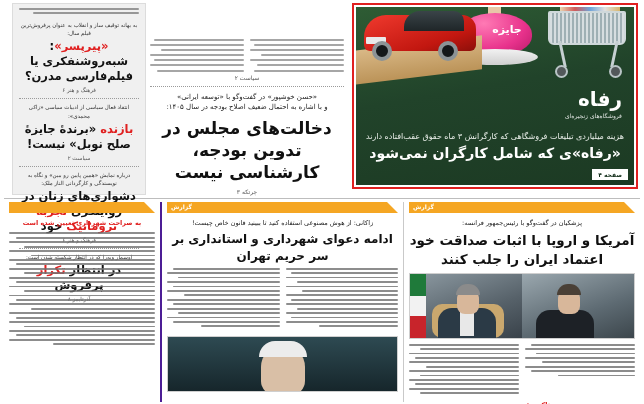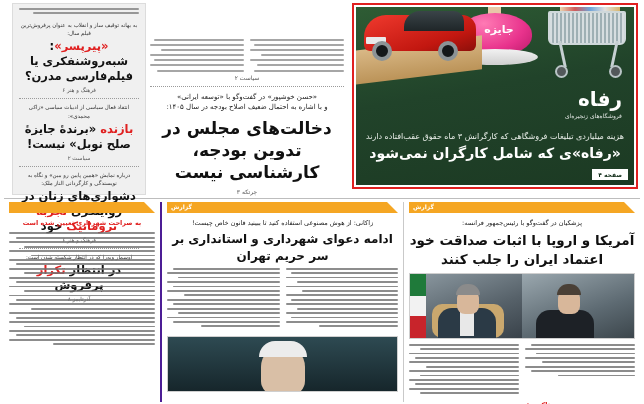--- a/index.html
+++ b/index.html
@@ -36,21 +36,21 @@
   .cart .l2{right:62px;top:30px;transform:skewX(12deg);}
   .cart .w{position:absolute;width:9px;height:9px;border-radius:50%;
      background:#52585a;border:2px solid #b9c4c6;top:54px;}
   .cart .w1{right:4px;} .cart .w2{right:58px;}
   .buzzer{position:absolute;left:96px;top:6px;width:86px;height:60px;}
   .buzzer .dome{position:absolute;top:0;left:6px;width:74px;height:42px;
      border-radius:50% 50% 44% 44%;
      background:radial-gradient(ellipse at 35% 25%,#ff7ab4,#e8328c 60%,#b81a68);}
   .buzzer .base{position:absolute;top:36px;left:0;width:86px;height:16px;
      border-radius:50%;background:linear-gradient(#f2f2f2,#cfcfcf);}
-  .buzzer .word{position:absolute;top:10px;left:4px;width:86px;text-align:center;
+  .buzzer .word{position:absolute;top:10px;left:12px;width:86px;text-align:center;
      color:#fff;font-size:11px;font-weight:bold;}
   .buzzer .finger{position:absolute;top:-18px;left:36px;width:13px;height:26px;
      border-radius:7px 7px 4px 4px;background:#e8c7a8;}
   .car{position:absolute;left:2px;top:2px;width:120px;height:66px;}
   .car .ramp{position:absolute;left:-4px;top:34px;width:128px;height:34px;
      background:linear-gradient(#d9b886,#bb9358);transform:skewY(-7deg);}
   .car .body{position:absolute;left:6px;top:6px;width:112px;height:36px;
      border-radius:22px 14px 6px 6px;
      background:linear-gradient(160deg,#f03a2e,#c21710 70%,#8c0f0a);}
   .car .cabin{position:absolute;left:46px;top:2px;width:60px;height:20px;

